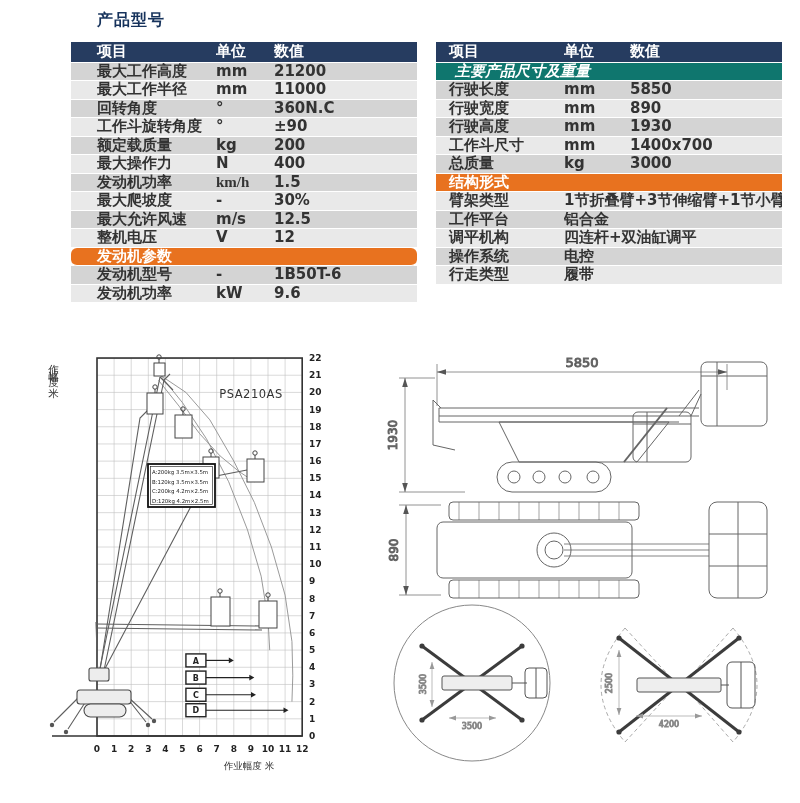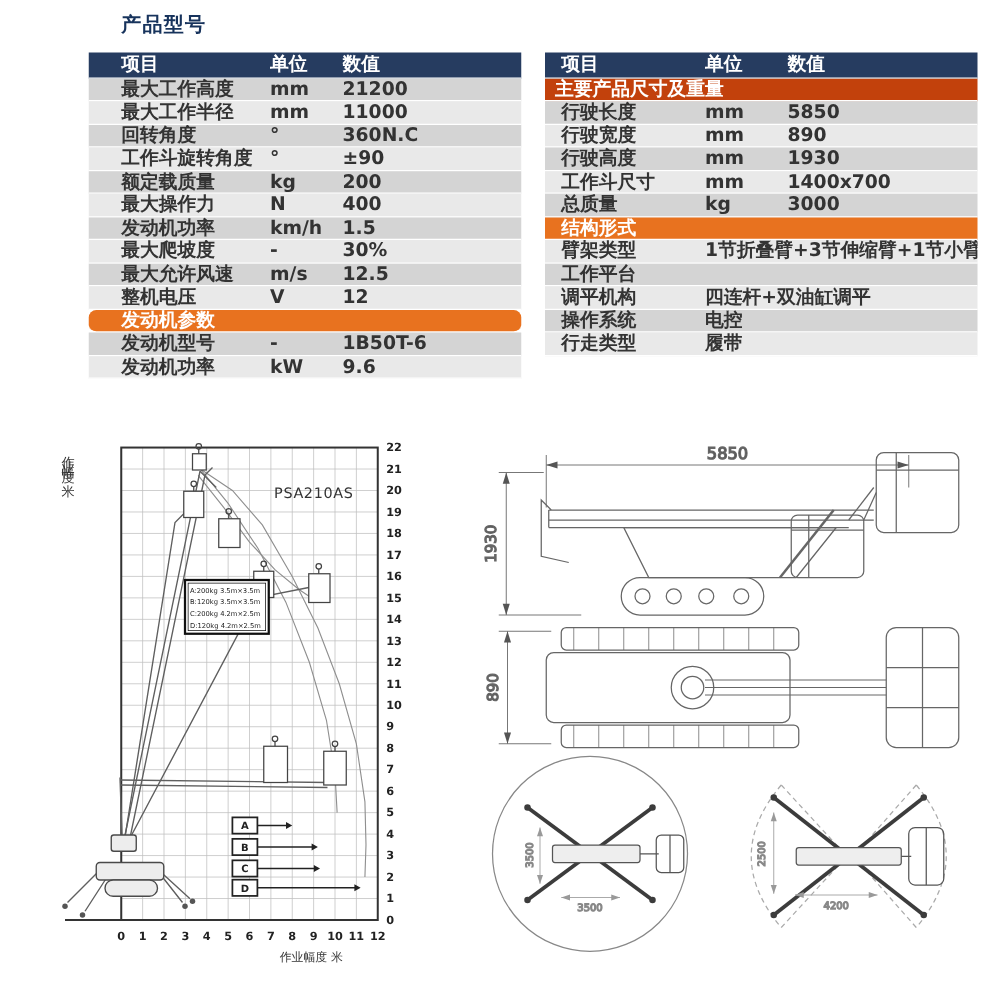--- a/index.html
+++ b/index.html
@@ -56,21 +56,21 @@
         <span class="cell" style="width: 58px;">kg</span>
         <span class="cell" style="width: auto; flex: 1 1 0%;">200</span>
       </div>
       <div class="t-row light">
         <span class="cell" style="width: 119px; padding-left: 26px;">最大操作力</span>
         <span class="cell" style="width: 58px;">N</span>
         <span class="cell" style="width: auto; flex: 1 1 0%;">400</span>
       </div>
       <div class="t-row dark">
         <span class="cell" style="width: 119px; padding-left: 26px;">发动机功率</span>
-        <span class="cell" style="width: 58px;">km/h</span>
+        <span class="cell" style="width: 58px; font-family: Liberation Serif, serif;">km/h</span>
         <span class="cell" style="width: auto; flex: 1 1 0%;">1.5</span>
       </div>
       <div class="t-row light">
         <span class="cell" style="width: 119px; padding-left: 26px;">最大爬坡度</span>
         <span class="cell" style="width: 58px;">-</span>
         <span class="cell" style="width: auto; flex: 1 1 0%;">30%</span>
       </div>
       <div class="t-row dark">
         <span class="cell" style="width: 119px; padding-left: 26px;">最大允许风速</span>
         <span class="cell" style="width: 58px;">m/s</span>
@@ -93,21 +93,21 @@
         <span class="cell" style="width: auto; flex: 1 1 0%;">9.6</span>
       </div>
     </div>
 
   <div class="spec-table" id="table-right" style="left:427px;top:42px;width:346px;">
       <div class="t-head" style="background: rgb(38, 60, 96);">
         <span class="cell" style="width: 115px; padding-left: 13px;">项目</span>
         <span class="cell" style="width: 66px;">单位</span>
         <span class="cell" style="width: auto; flex: 1 1 0%;">数值</span>
       </div>
-      <div class="t-sec" style="background: #c2410c; padding-left: 8px;">主要产品尺寸及重量</div>
+      <div class="t-sec" style="background: #0f766e; padding-left: 19px; font-style: italic;">主要产品尺寸及重量</div>
       <div class="t-row dark">
         <span class="cell" style="width: 115px; padding-left: 13px;">行驶长度</span>
         <span class="cell" style="width: 66px;">mm</span>
         <span class="cell" style="width: auto; flex: 1 1 0%;">5850</span>
       </div>
       <div class="t-row light">
         <span class="cell" style="width: 115px; padding-left: 13px;">行驶宽度</span>
         <span class="cell" style="width: 66px;">mm</span>
         <span class="cell" style="width: auto; flex: 1 1 0%;">890</span>
       </div>
@@ -126,20 +126,21 @@
         <span class="cell" style="width: 66px;">kg</span>
         <span class="cell" style="width: auto; flex: 1 1 0%;">3000</span>
       </div>
       <div class="t-sec" style="background: rgb(232, 114, 31); padding-left: 13px;">结构形式</div>
       <div class="t-row light">
         <span class="cell" style="width: 115px; padding-left: 13px;">臂架类型</span>
         <span class="cell" style="width: auto; flex: 1 1 0%;">1节折叠臂+3节伸缩臂+1节小臂</span>
       </div>
       <div class="t-row dark">
         <span class="cell" style="width: 115px; padding-left: 13px;">工作平台</span>
+        <span class="cell" style="width: auto; flex: 1 1 0%;">铝合金</span>
       </div>
       <div class="t-row light">
         <span class="cell" style="width: 115px; padding-left: 13px;">调平机构</span>
         <span class="cell" style="width: auto; flex: 1 1 0%;">四连杆+双油缸调平</span>
       </div>
       <div class="t-row dark">
         <span class="cell" style="width: 115px; padding-left: 13px;">操作系统</span>
         <span class="cell" style="width: auto; flex: 1 1 0%;">电控</span>
       </div>
       <div class="t-row light">

